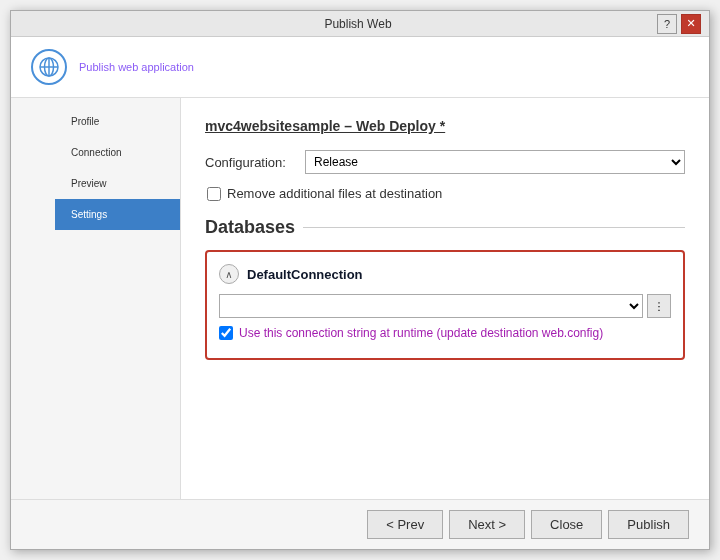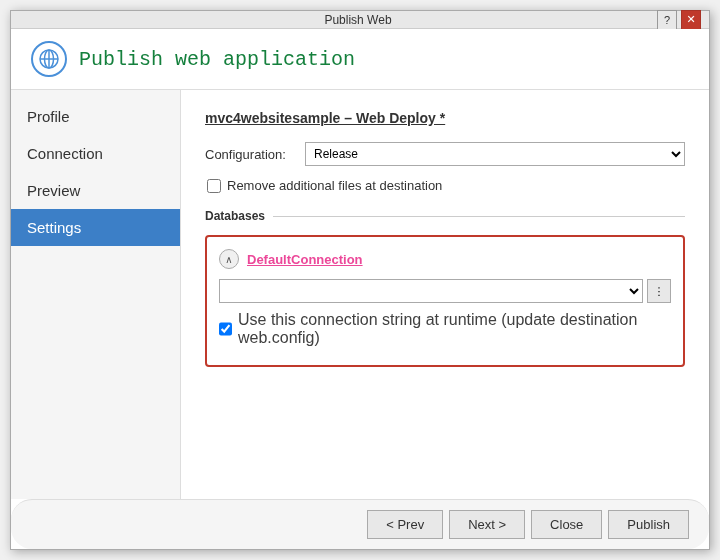--- a/index.html
+++ b/index.html
@@ -23,21 +23,21 @@
       display: flex;
       flex-direction: column;
     }
     .title-bar {
       background: #e8e8e8;
       border-bottom: 1px solid #ccc;
       display: flex;
       align-items: center;
       justify-content: space-between;
       padding: 0 8px;
-      height: 18px;
+      height: 26px;
       user-select: none;
     }
     .title-bar-text {
       font-size: 12px;
       color: #333;
       flex: 1;
       text-align: center;
     }
     .title-bar-buttons {
       display: flex;
@@ -78,40 +78,40 @@
       border: 2px solid #4a90d9;
       border-radius: 50%;
       display: flex;
       align-items: center;
       justify-content: center;
       position: relative;
       color: #4a90d9;
       flex-shrink: 0;
     }
     .header-title {
-      font-size: 20px;
-      color: #15803d;
-      font-family: Liberation Mono, monospace;
+      font-size: 11px;
+      color: #8b5cf6;
     }
     .content-area {
       display: flex;
       flex: 1;
       overflow: hidden;
     }
     .sidebar {
       width: 170px;
       background: #f5f5f5;
       border-right: 1px solid #ddd;
       padding-top: 8px;
     }
     .sidebar-item {
       padding: 10px 16px;
       cursor: pointer;
       color: #333;
-      font-size: 15px;
+      font-size: 10px;
+      margin-left: 44px;
     }
     .sidebar-item.active {
       background: #3c7fc7;
       color: #fff;
     }
     .main-panel {
       flex: 1;
       padding: 20px 24px;
       overflow-y: auto;
     }
@@ -154,21 +154,21 @@
       cursor: pointer;
     }
     .checkbox-label {
       color: #333;
       font-size: 13px;
     }
     .databases-section {
       margin-top: 8px;
     }
     .databases-title {
-      font-size: 12px;
+      font-size: 18px;
       font-weight: bold;
       color: #333;
       display: flex;
       align-items: center;
       gap: 8px;
       margin-bottom: 12px;
       margin-top: 8px;
     }
     .databases-title::after {
       content: '';
@@ -196,23 +196,22 @@
       border-radius: 50%;
       display: flex;
       align-items: center;
       justify-content: center;
       cursor: pointer;
       font-size: 10px;
       color: #555;
     }
     .db-name {
       font-weight: bold;
-      color: #ec4899;
+      color: #0f172a;
       font-size: 13px;
-      text-decoration: underline;
     }
     .db-input-row {
       display: flex;
       gap: 4px;
       margin-bottom: 8px;
     }
     .db-input {
       flex: 1;
       height: 24px;
       border: 1px solid #aaa;
@@ -235,32 +234,31 @@
       display: flex;
       align-items: center;
       gap: 6px;
       margin-bottom: 6px;
     }
     .db-checkbox-row input[type=checkbox] {
       width: 14px;
       height: 14px;
     }
     .db-checkbox-label {
-      font-size: 16px;
-      color: #404040;
+      font-size: 12px;
+      color: #a21caf;
       cursor: pointer;
     }
     .footer {
       border-top: 1px solid #ddd;
       padding: 10px 20px;
       display: flex;
       justify-content: flex-end;
       gap: 6px;
       background: #f5f5f5;
-      border-radius: 21px;
     }
     .footer-btn {
       padding: 6px 18px;
       border: 1px solid #aaa;
       background: #e8e8e8;
       cursor: pointer;
       font-size: 13px;
       color: #333;
       min-width: 70px;
     }

